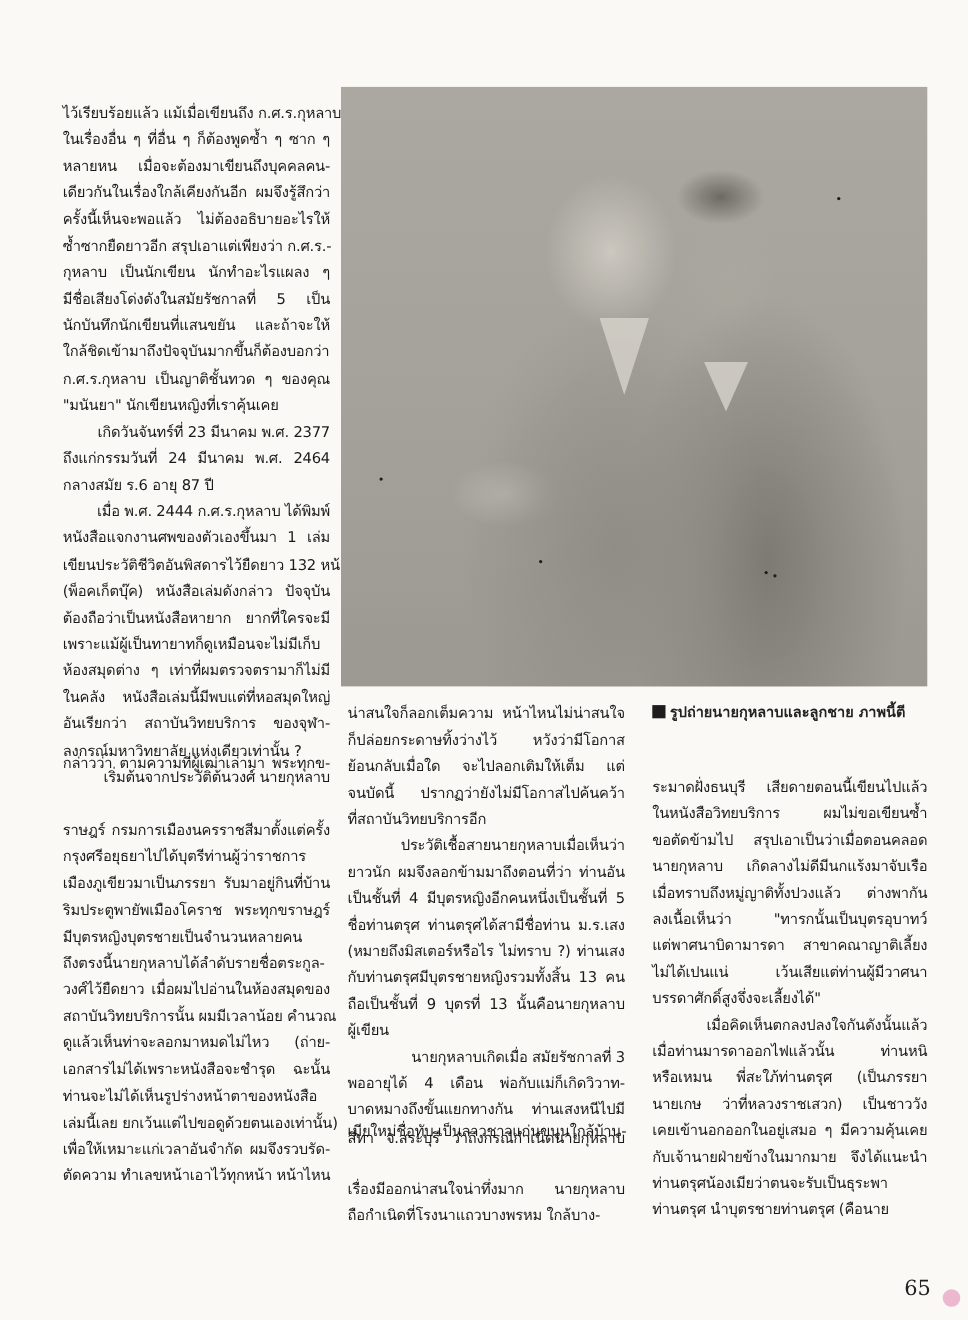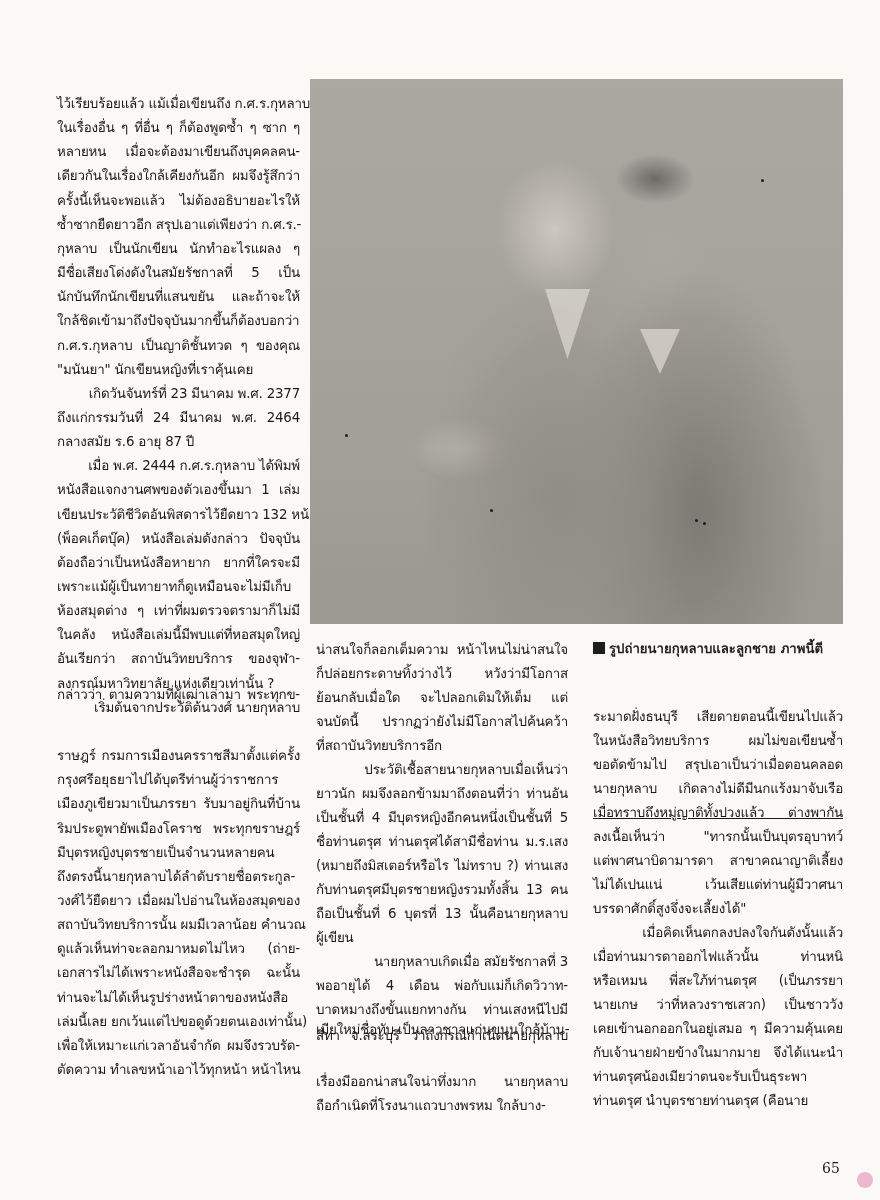--- a/index.html
+++ b/index.html
@@ -44,21 +44,21 @@
 
   #caption {
     position: absolute; left: 593px; top: 637px; width: 252px;
     font-size: 13.2px; line-height: 24px; font-weight: bold; color: #222;
   }
   #caption .cap-line { white-space: nowrap; height: 24px; }
   #caption .bullet { display: inline-block; width: 12px; height: 12px; background: #1e1e1e; margin-right: 4px; vertical-align: -1px; }
 
   #page-number {
     position: absolute; left: 822px; top: 1160px;
-    font-family: "DejaVu Serif", "Liberation Serif", serif; font-size: 14px; color: #222;
+    font-family: "DejaVu Serif", "Liberation Serif", serif; font-size: 19px; color: #222;
   }
   #stamp {
     position: absolute; left: 857px; top: 1172px; width: 16px; height: 16px;
     border-radius: 50%; background: #e9a8c7; opacity: 0.8;
   }
 </style>
 </head>
 <body>
 
 <div id="col-left" class="col">
@@ -124,36 +124,36 @@
     <div class="line justify" style="top: 24px;">ก็ปล่อยกระดาษทิ้งว่างไว้  หวังว่ามีโอกาส</div>
     <div class="line justify" style="top: 48px;">ย้อนกลับเมื่อใด  จะไปลอกเติมให้เต็ม  แต่</div>
     <div class="line justify" style="top: 72px;">จนบัดนี้ ปรากฏว่ายังไม่มีโอกาสไปค้นคว้า</div>
     <div class="line" style="top: 96px;">ที่สถาบันวิทยบริการอีก</div>
     <div class="line indent" style="top: 120px;">ประวัติเชื้อสายนายกุหลาบเมื่อเห็นว่า</div>
     <div class="line justify" style="top: 144px;">ยาวนัก ผมจึงลอกข้ามมาถึงตอนที่ว่า ท่านอัน</div>
     <div class="line justify" style="top: 168px;">เป็นชั้นที่ 4 มีบุตรหญิงอีกคนหนึ่งเป็นชั้นที่ 5</div>
     <div class="line justify" style="top: 192px;">ชื่อท่านตรุศ  ท่านตรุศได้สามีชื่อท่าน ม.ร.เสง</div>
     <div class="line justify" style="top: 216px;">(หมายถึงมิสเตอร์หรือไร ไม่ทราบ ?) ท่านเสง</div>
     <div class="line justify" style="top: 240px;">กับท่านตรุศมีบุตรชายหญิงรวมทั้งสิ้น  13 คน</div>
-    <div class="line justify" style="top: 264px;">ถือเป็นชั้นที่ 6 บุตรที่ 13 นั้นคือนายกุหลาบ</div>
+    <div class="line justify" style="top: 264px;">ถือเป็นชั้นที่ 9 บุตรที่ 13 นั้นคือนายกุหลาบ</div>
     <div class="line" style="top: 288px;">ผู้เขียน</div>
     <div class="line indent" style="top: 312px;">นายกุหลาบเกิดเมื่อ  สมัยรัชกาลที่ 3</div>
     <div class="line justify" style="top: 336px;">พออายุได้  4  เดือน  พ่อกับแม่ก็เกิดวิวาท-</div>
     <div class="line justify" style="top: 360px;">บาดหมางถึงขั้นแยกทางกัน  ท่านเสงหนีไปมี</div>
     <div class="line justify" style="top: 380px;">เมียใหม่ชื่อทับ  เป็นลาวชาวแก่นขนุนใกล้บ้าน-</div>
     <div class="line justify" style="top: 386px;">สีทา จ.สระบุรี ว่าถึงกรณีกำเนิดนายกุหลาบ</div>
     <div class="line justify" style="top: 432px;">เรื่องมีออกน่าสนใจน่าทึ่งมาก  นายกุหลาบ</div>
     <div class="line" style="top: 456px;">ถือกำเนิดที่โรงนาแถวบางพรหม  ใกล้บาง-</div>
   </div>
 <div id="col-right" class="col">
     <div class="line justify" style="top: 0px;">ระมาดฝั่งธนบุรี  เสียดายตอนนี้เขียนไปแล้ว</div>
     <div class="line justify" style="top: 24px;">ในหนังสือวิทยบริการ     ผมไม่ขอเขียนซ้ำ</div>
     <div class="line justify" style="top: 48px;">ขอตัดข้ามไป  สรุปเอาเป็นว่าเมื่อตอนคลอด</div>
     <div class="line justify" style="top: 72px;">นายกุหลาบ  เกิดลางไม่ดีมีนกแร้งมาจับเรือ</div>
-    <div class="line justify" style="top: 96px; text-decoration: underline;">เมื่อทราบถึงหมู่ญาติทั้งปวงแล้ว  ต่างพากัน</div>
+    <div class="line justify" style="top: 96px;">เมื่อทราบถึงหมู่ญาติทั้งปวงแล้ว  ต่างพากัน</div>
     <div class="line justify" style="top: 120px;">ลงเนื้อเห็นว่า    "ทารกนั้นเป็นบุตรอุบาทว์</div>
     <div class="line justify" style="top: 144px;">แต่พาศนาบิดามารดา  สาขาคณาญาติเลี้ยง</div>
     <div class="line justify" style="top: 168px;">ไม่ได้เปนแน่     เว้นเสียแต่ท่านผู้มีวาศนา</div>
     <div class="line" style="top: 192px;">บรรดาศักดิ์สูงจึ่งจะเลี้ยงได้"</div>
     <div class="line indent" style="top: 216px;">เมื่อคิดเห็นตกลงปลงใจกันดังนั้นแล้ว</div>
     <div class="line justify" style="top: 240px;">เมื่อท่านมารดาออกไฟแล้วนั้น      ท่านหนิ</div>
     <div class="line justify" style="top: 264px;">หรือเหมน   พี่สะใภ้ท่านตรุศ   (เป็นภรรยา</div>
     <div class="line justify" style="top: 288px;">นายเกษ   ว่าที่หลวงราชเสวก)  เป็นชาววัง</div>
     <div class="line justify" style="top: 312px;">เคยเข้านอกออกในอยู่เสมอ ๆ  มีความคุ้นเคย</div>
     <div class="line justify" style="top: 336px;">กับเจ้านายฝ่ายข้างในมากมาย จึงได้แนะนำ</div>

